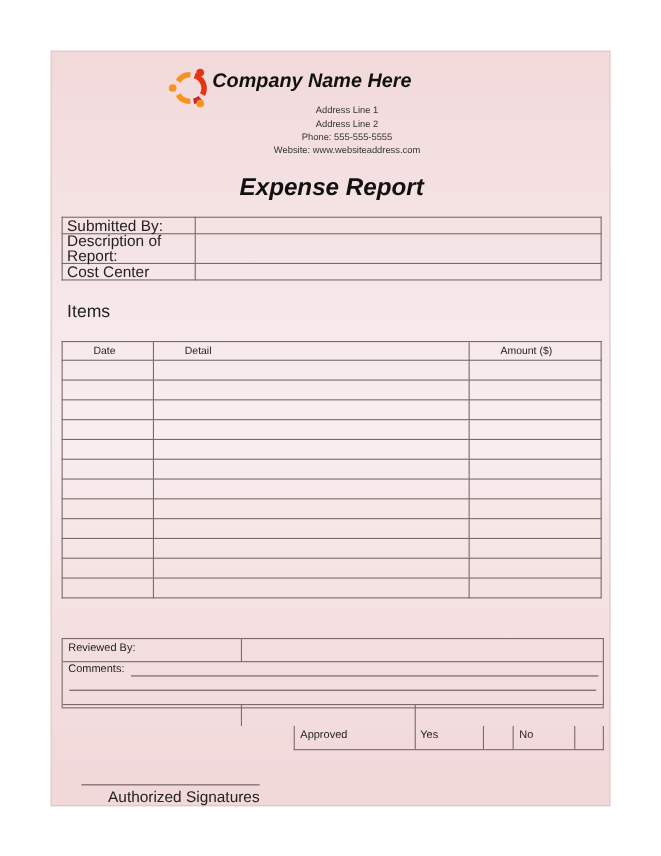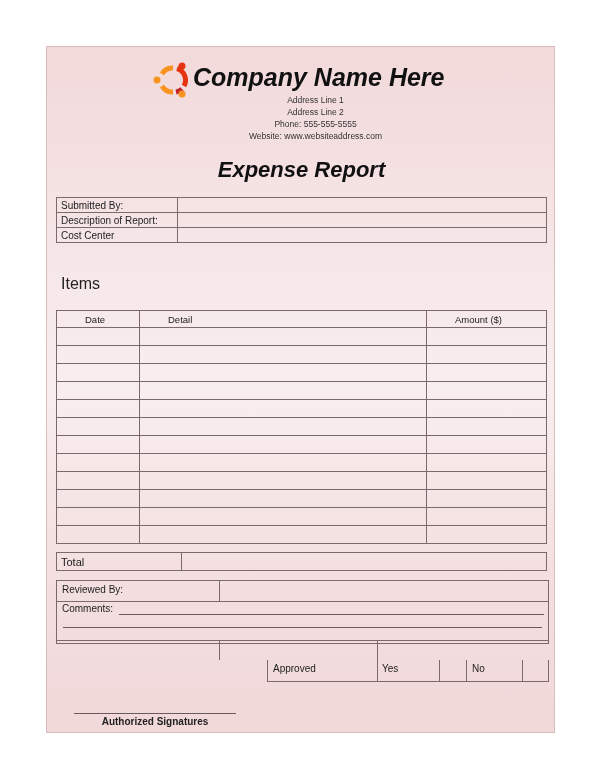--- a/index.html
+++ b/index.html
@@ -2,25 +2,25 @@
 <html><head>
 <meta charset="utf-8">
 <style>
   html, body { margin:0; padding:0; background:#ffffff; }
   body { width:601px; height:778px; position:relative; overflow:hidden; font-family:"Liberation Sans", sans-serif; color:#222; }
   .page { position:absolute; left:46px; top:46px; width:509px; height:687px;
     background: linear-gradient(to bottom, #f2d9da 0%, #f6e6e7 30%, #f9eeee 50%, #f4e0e1 75%, #f1d8d9 100%);
     border:1px solid #d9bcbd; box-sizing:border-box; }
   .abs { position:absolute; }
   .logo { left:106px; top:13px; width:40px; height:40px; }
-  .company { left:146px; top:16px; font-size:25px; font-weight:bold; font-style:italic; color:#111; white-space:nowrap; }
+  .company { left:146px; top:16px; font-size:18px; font-weight:bold; font-style:italic; color:#111; white-space:nowrap; }
   .addr { left:0; width:509px; text-align:center; font-size:8.5px; color:#333;margin-left:14px; }
   .title { left:0; width:509px; top:110px; text-align:center; font-size:22px; font-weight:bold; font-style:italic; color:#111; }
   table { border-collapse:collapse; }
-  td { border:1px solid #7a6a6c; font-size:10px; padding:0 4px; color:#222; vertical-align:middle; }
+  td { border:1px solid #7a6a6c; font-size:14px; padding:0 4px; color:#222; vertical-align:middle; }
   .info td { height:14px; line-height:13px; }
   .items-head { left:14px; top:228px; font-size:16px; color:#222; }
   .items td { height:17px; font-size:9.5px;padding-left:28px; }
   .items tr.hdr td { height:16px; }
   .total td { height:17px; font-size:11px; }
   .review { border:1px solid #7a6a6c; box-sizing:border-box; }
   .line { background:#6a5a5c; height:1px; }
   .small { font-size:10px; }
 </style>
 </head>
@@ -128,28 +128,20 @@
           <td></td>
         </tr>
     <tr>
           <td></td>
           <td></td>
           <td></td>
         </tr>
   </tbody>
     </table>
 
-  <table class="abs total" style="left:9px; top:505px; width:491px;">
-    <tbody>
-        <tr>
-      <td style="width:116px">Total</td>
-      <td></td>
-    </tr>
-  </tbody>
-    </table>
 
   <div class="abs review" style="left:9px; top:533px; width:493px; height:64px;">
     <div class="abs" style="left:0; top:0; width:491px; height:20px; border-bottom:1px solid #7a6a6c;">
       <div class="abs small" style="left:5px; top:3px;">Reviewed By:</div>
       <div class="abs" style="left:162px; top:0; width:1px; height:20px; background:#7a6a6c;"></div>
       <div class="abs" style="left:163px; top:0; width:328px; height:20px;"></div>
     </div>
     <div class="abs small" style="left:5px; top:22px;">Comments:</div>
     <div class="abs line" style="left:62px; top:33px; width:425px;"></div>
     <div class="abs line" style="left:6px; top:46px; width:479px;"></div>
@@ -164,14 +156,14 @@
     <div class="abs small" style="left:114px; top:3px;">Yes</div>
     <div class="abs" style="left:171px; top:0; width:1px; height:21px; background:#7a6a6c;"></div>
     <div class="abs" style="left:172px; top:0; width:26px; height:21px;"></div>
     <div class="abs" style="left:198px; top:0; width:1px; height:21px; background:#7a6a6c;"></div>
     <div class="abs small" style="left:204px; top:3px;">No</div>
     <div class="abs" style="left:254px; top:0; width:1px; height:21px; background:#7a6a6c;"></div>
     <div class="abs" style="left:255px; top:0; width:25px; height:21px;"></div>
   </div>
 
   <div class="abs line" style="left:27px; top:666px; width:162px;"></div>
-  <div class="abs" style="left:27px; top:669px; width:162px; text-align:center; font-size:10px;font-weight:bold;">Authorized Signatures</div>
+  <div class="abs" style="left:27px; top:669px; width:162px; text-align:right; font-size:14px;">Authorized Signatures</div>
 </div>
 
 </body></html>

